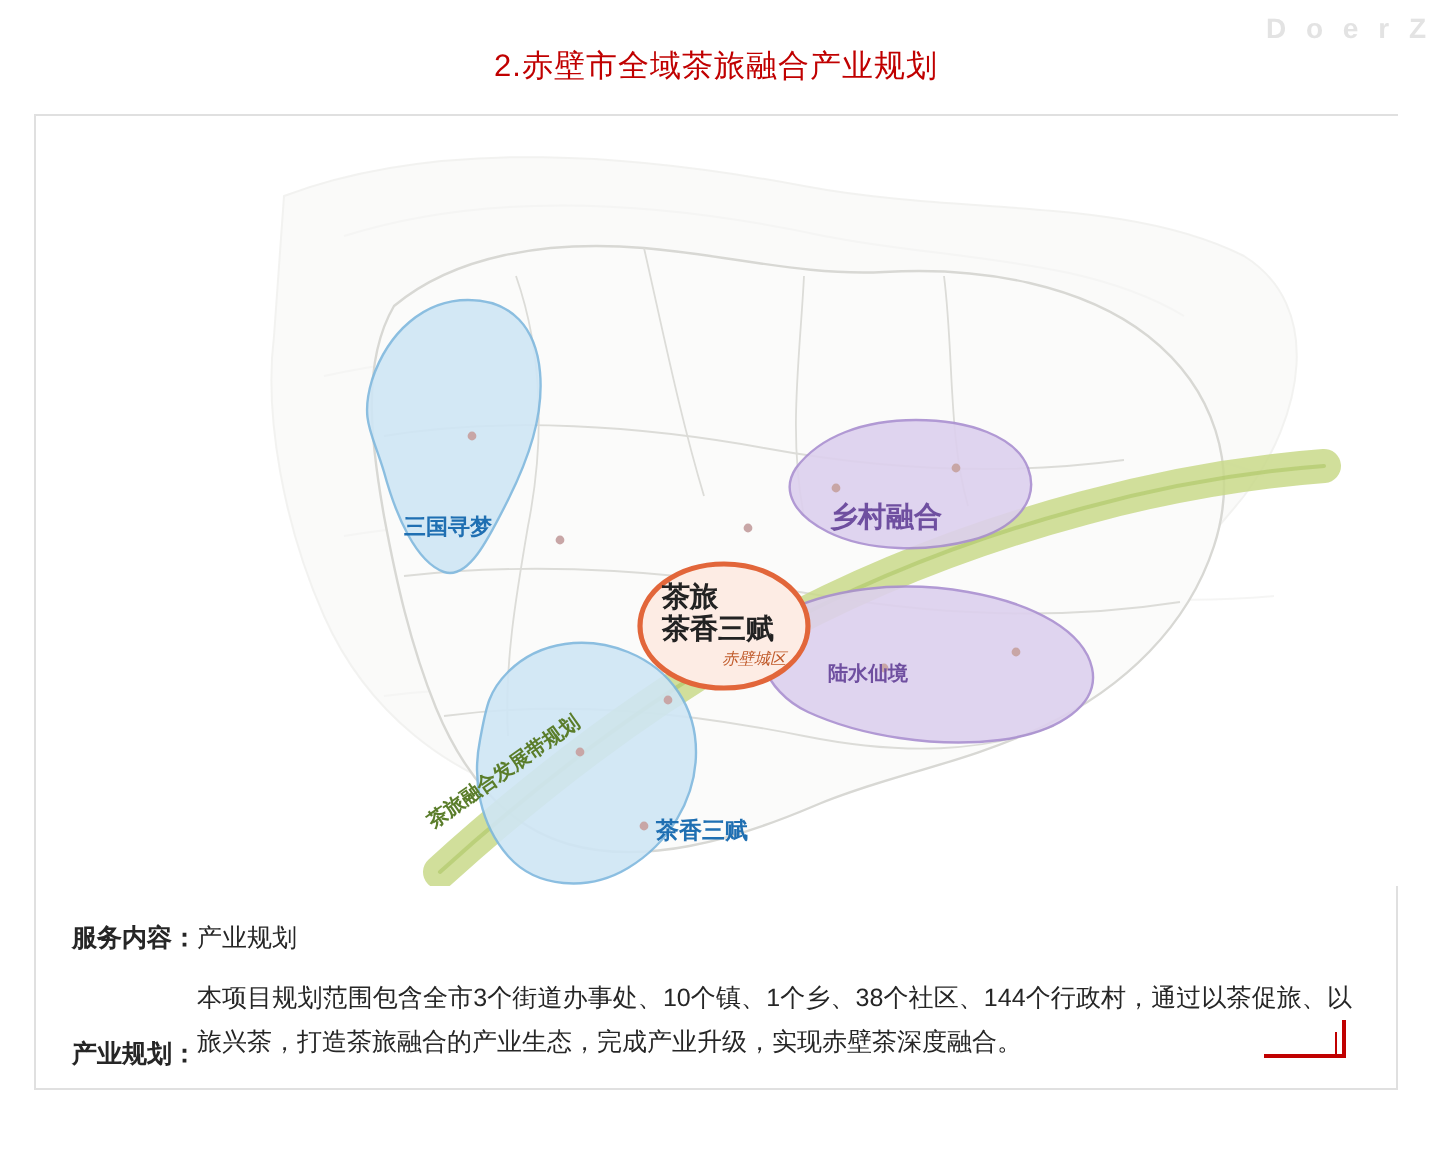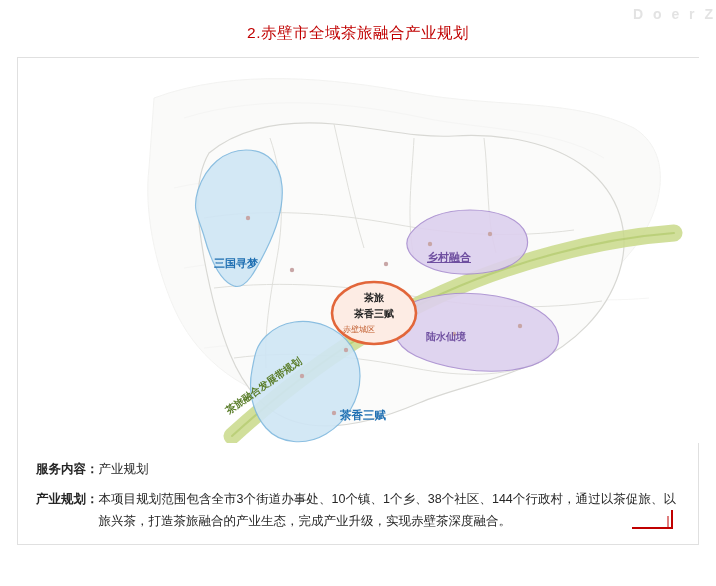--- a/index.html
+++ b/index.html
@@ -42,21 +42,21 @@
     left: 17px;
     top: 57px;
     width: 682px;
     height: 488px;
     border: 1px solid #e0e0e0;
     background: #fff;
     box-sizing: border-box;
   }
   .map-area {
     position: absolute;
-    left: 16px;
+    left: 4px;
     top: 0;
     width: 680px;
     height: 385px;
     overflow: hidden;
   }
   .map-svg {
     position: absolute;
     left: 0;
     top: 0;
   }
@@ -68,58 +68,58 @@
   }
   .lbl-sanguo {
     left: 180px;
     top: 198px;
     font-size: 11px;
     color: #1f6fb2;
   }
   .lbl-xiangcun {
     left: 393px;
     top: 192px;
-    font-size: 11px;
+    font-size: 14px;
     color: #6f4fa0;
-    text-decoration: underline;
   }
   .lbl-luxiang {
     left: 392px;
     top: 272px;
     font-size: 10px;
     color: #6f4fa0;
   }
   .lbl-chaxiang {
     left: 271px;
     top: 350px;
     font-size: 11.5px;
     color: #1f6fb2;
     margin-left: 35px;
   }
   .center-label {
     position: absolute;
     left: 309px;
     top: 232px;
     width: 62px;
-    text-align: center;
-    font-size: 10px;
+    text-align: left;
+    font-size: 14px;
     font-weight: bold;
     color: #222;
     line-height: 16px;
     pointer-events: none;
   }
   .center-sub {
     position: absolute;
     left: 309px;
     top: 266px;
     width: 62px;
-    text-align: left;
+    text-align: right;
     font-size: 8px;
     color: #c05a2a;
     pointer-events: none;
+    font-style: italic;
   }
   .belt-label {
     position: absolute;
     left: 189px;
     top: 348px;
     font-size: 10px;
     font-weight: bold;
     color: #5a7d2a;
     transform: rotate(-35deg);
     transform-origin: left top;
@@ -133,20 +133,21 @@
     width: 640px;
   }
   .row {
     font-size: 12.5px;
     color: #262626;
     line-height: 22px;
     margin-bottom: 8px;
   }
   .row .lbl {
     font-weight: bold;
+    margin-top: 28px;
   }
   .row.para {
     display: flex;
     align-items: flex-start;
   }
   .row.para .lbl {
     flex: 0 0 auto;
     white-space: nowrap;
   }
   .row.para .body {

